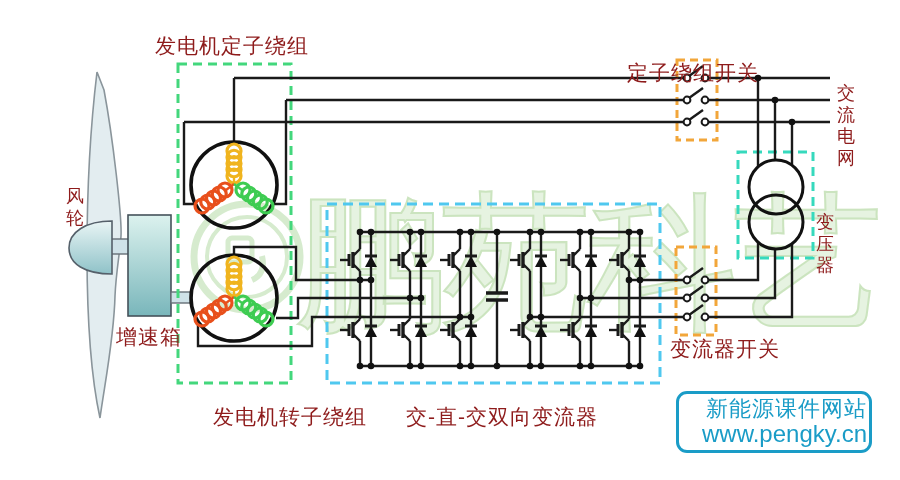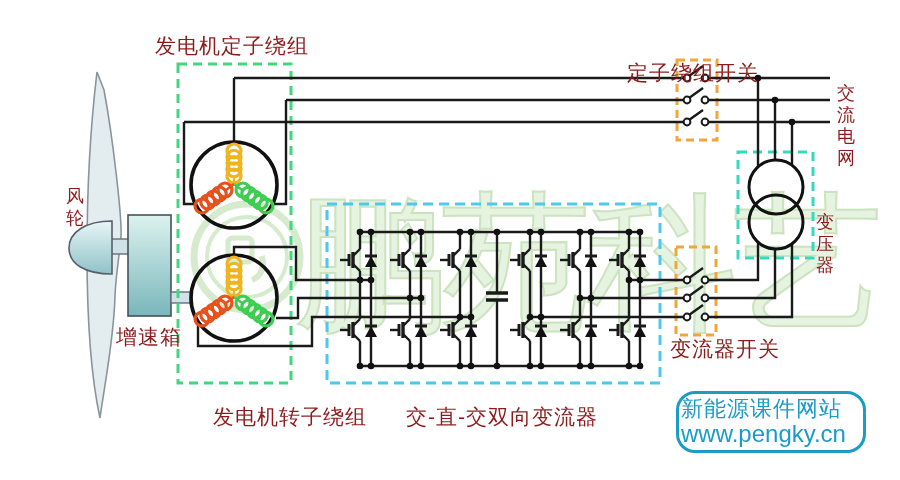--- a/index.html
+++ b/index.html
@@ -11,22 +11,22 @@
   .lbl{
     position:absolute;color:#8e1b1b;font-size:21px;line-height:23px;
     white-space:nowrap;letter-spacing:1px;
   }
   .vlbl{
     position:absolute;color:#8e1b1b;font-size:18px;line-height:21.5px;
     width:24px;word-break:break-all;white-space:normal;text-align:center;letter-spacing:0;margin-top:23px;
   }
   .site-badge{
     position:absolute;left:676px;top:391px;width:180px;
-    border:3px solid #1a9cc7;border-radius:19px;
-    color:#1a9cc7;text-align:left;padding:3px 2px 4px 2px;background:rgba(255,255,255,.6);
+    border:3px solid #1a9cc7;border-radius:11px;
+    color:#1a9cc7;text-align:right;padding:3px 2px 4px 8px;background:rgba(255,255,255,.6);
   }
   .site-badge .site-name{font-size:22px;line-height:24px;letter-spacing:1px;}
   .site-badge .site-url{font-size:24px;line-height:25px;}
 </style>
 </head>
 <body>
 
 <div class="stage">
 
   <svg width="900" height="480" viewBox="0 0 900 480">

